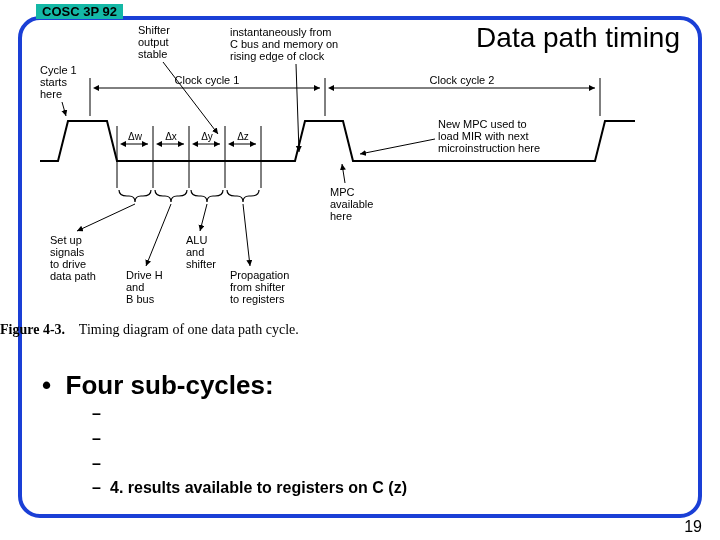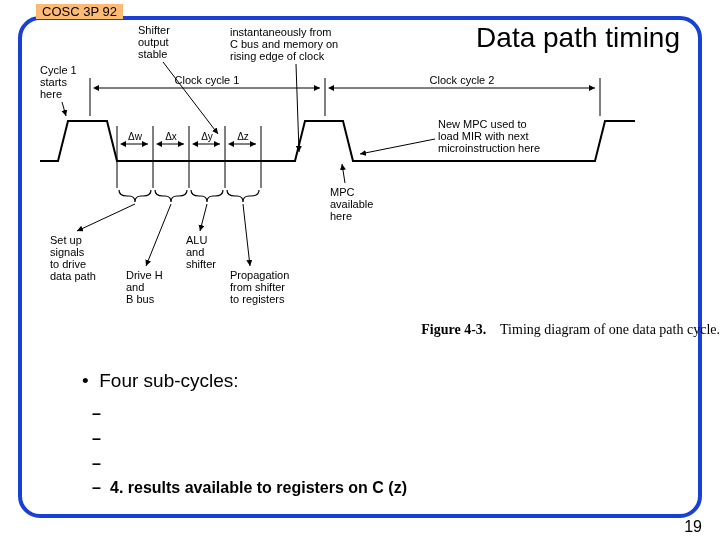--- a/index.html
+++ b/index.html
@@ -1,23 +1,23 @@
 <!DOCTYPE html>
 <html><head>
 <meta charset="utf-8">
 <style>
   * { margin: 0; padding: 0; box-sizing: border-box; }
   body { width: 720px; height: 540px; background: #fff; font-family: Arial, Helvetica, sans-serif; position: relative; overflow: hidden; }
   .slide-border { position: absolute; top: 16px; left: 18px; right: 18px; bottom: 22px; border: 4px solid #1a3fd6; border-radius: 22px; }
-  .course-code { position: absolute; top: 4px; left: 36px; background: #fdba74; padding: 0 6px; font-size: 13px; font-weight: normal; z-index: 2; }
+  .course-code { position: absolute; top: 4px; left: 36px; background: #14b8a6; padding: 0 6px; font-size: 13px; font-weight: bold; z-index: 2; }
   .title { position: absolute; top: 22px; right: 40px; font-size: 28px; font-weight: normal; color: #000; z-index: 2; }
   .diagram { position: absolute; top: 26px; left: 40px; width: 595px; height: 290px; z-index: 1; }
-  .caption { position: absolute; top: 322px; left: 0; width: 720px; text-align: right; font-family: "Times New Roman", Times, serif; font-size: 14px; }
+  .caption { position: absolute; top: 322px; left: 0; width: 720px; text-align: left; font-family: "Times New Roman", Times, serif; font-size: 14px; }
   .caption b { font-weight: bold; }
-  .bullets { position: absolute; top: 370px; left: 42px; font-size: 19px; font-weight: normal; margin-left: 40px; }
+  .bullets { position: absolute; top: 370px; left: 42px; font-size: 26px; font-weight: bold; }
   .sublist { position: absolute; top: 402px; left: 92px; font-size: 16px; font-weight: bold; line-height: 1.55; }
   .sublist .row { display: flex; }
   .sublist .dash { width: 18px; }
   .page-num { position: absolute; bottom: 4px; right: 18px; font-size: 16px; color: #000; }
   .diagram text { font-family: Arial, Helvetica, sans-serif; }
   .pulse-line { fill: none; stroke: #000; stroke-width: 2; }
   .thin { stroke: #000; stroke-width: 1; fill: none; }
   .arrowline { stroke: #000; stroke-width: 1; }
   .brace { fill: none; stroke: #000; stroke-width: 1.2; }
   .label { font-size: 11px; }

